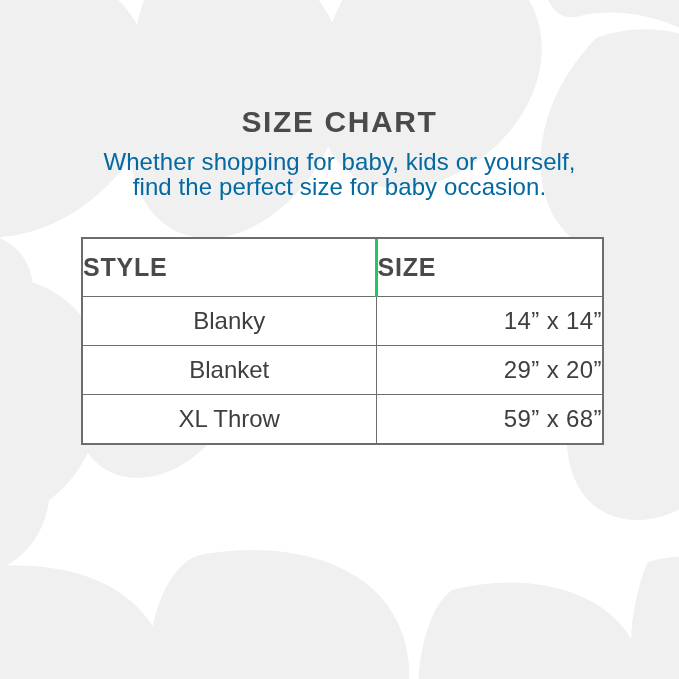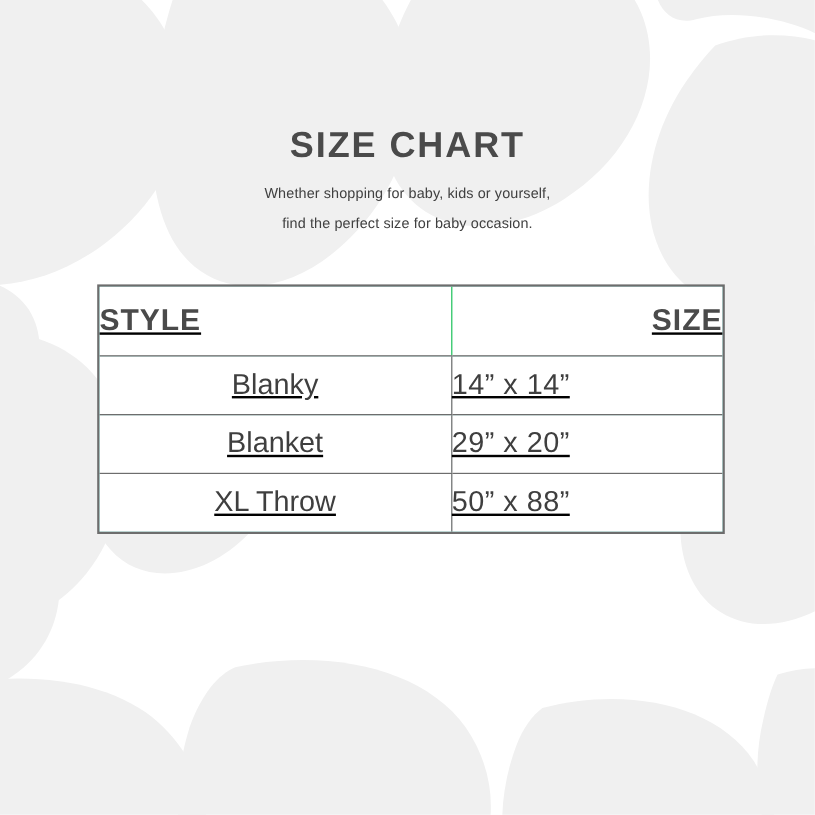--- a/index.html
+++ b/index.html
@@ -45,23 +45,23 @@
     font-family: "Liberation Sans", sans-serif;
     font-size: 30px;
     font-weight: 600;
     letter-spacing: 1.6px;
     color: #4a4a4a;
     line-height: 36px;
     margin: 0;
   }
   .chart-subtitle {
     font-family: "Liberation Sans", sans-serif;
-    font-size: 12px;
+    font-size: 24px;
     font-weight: 400;
-    color: #404040;
+    color: #0369a1;
     line-height: 25px;
     margin: 9px 0 0 0;
     letter-spacing: 0.1px;
   }
   .chart-subtitle .sub-line { display: block; }
 
   
   .size-table-wrap {
     position: absolute;
     left: 81px;
@@ -69,22 +69,21 @@
     width: 523px;
     z-index: 2;
     background: #ffffff;
     border: 2px solid #6d6d6d;
     box-sizing: border-box;
   }
   table.size-table {
     width: 100%;
     border-collapse: collapse;
     table-layout: fixed;
-    background: #0f766e;
-    text-decoration: underline;
+    background: #ec4899;
   }
   table.size-table col.col-style { width: 293px; }
   table.size-table col.col-size  { width: 226px; }
 
   table.size-table th,
   table.size-table td {
     padding: 0;
     margin: 0;
     font-family: "Liberation Sans", sans-serif;
     color: #3f3f3f;
@@ -99,42 +98,42 @@
     letter-spacing: 0.8px;
     color: #4a4a4a;
     border-bottom: 1px solid #6d6d6d;
     vertical-align: middle;
   }
   th.th-style {
     text-align: left;
     padding-left: 34px;
   }
   th.th-size {
-    text-align: right;
-    border-left: 1px solid #22c55e;
+    text-align: left;
+    border-left: 3px solid #22c55e;
   }
 
   
   tr.data-row td {
     height: 48px;
     font-size: 24px;
     font-weight: 400;
     color: #3f3f3f;
     border-bottom: 1px solid #6d6d6d;
     vertical-align: middle;
   }
   tr.data-row:last-child td {
     border-bottom: none;
   }
   td.td-style {
     text-align: center;
     padding-left: 34px;
   }
   td.td-size {
-    text-align: left;
+    text-align: right;
     border-left: 1px solid #6d6d6d;
     letter-spacing: 0.4px;
   }
 </style>
 </head>
 <body>
 
 <div id="canvas">
 
   <svg id="bg-pattern" viewBox="0 0 679 679" width="679" height="679" xmlns="http://www.w3.org/2000/svg" aria-hidden="true">
@@ -218,19 +217,19 @@
         <tr class="data-row">
           <td class="td-style">Blanky</td>
           <td class="td-size">14” x 14”</td>
         </tr>
         <tr class="data-row">
           <td class="td-style">Blanket</td>
           <td class="td-size">29” x 20”</td>
         </tr>
         <tr class="data-row">
           <td class="td-style">XL Throw</td>
-          <td class="td-size">50” x 88”</td>
+          <td class="td-size">59” x 68”</td>
         </tr>
       </tbody>
     </table>
   </div>
 
 </div>
 
 </body></html>

